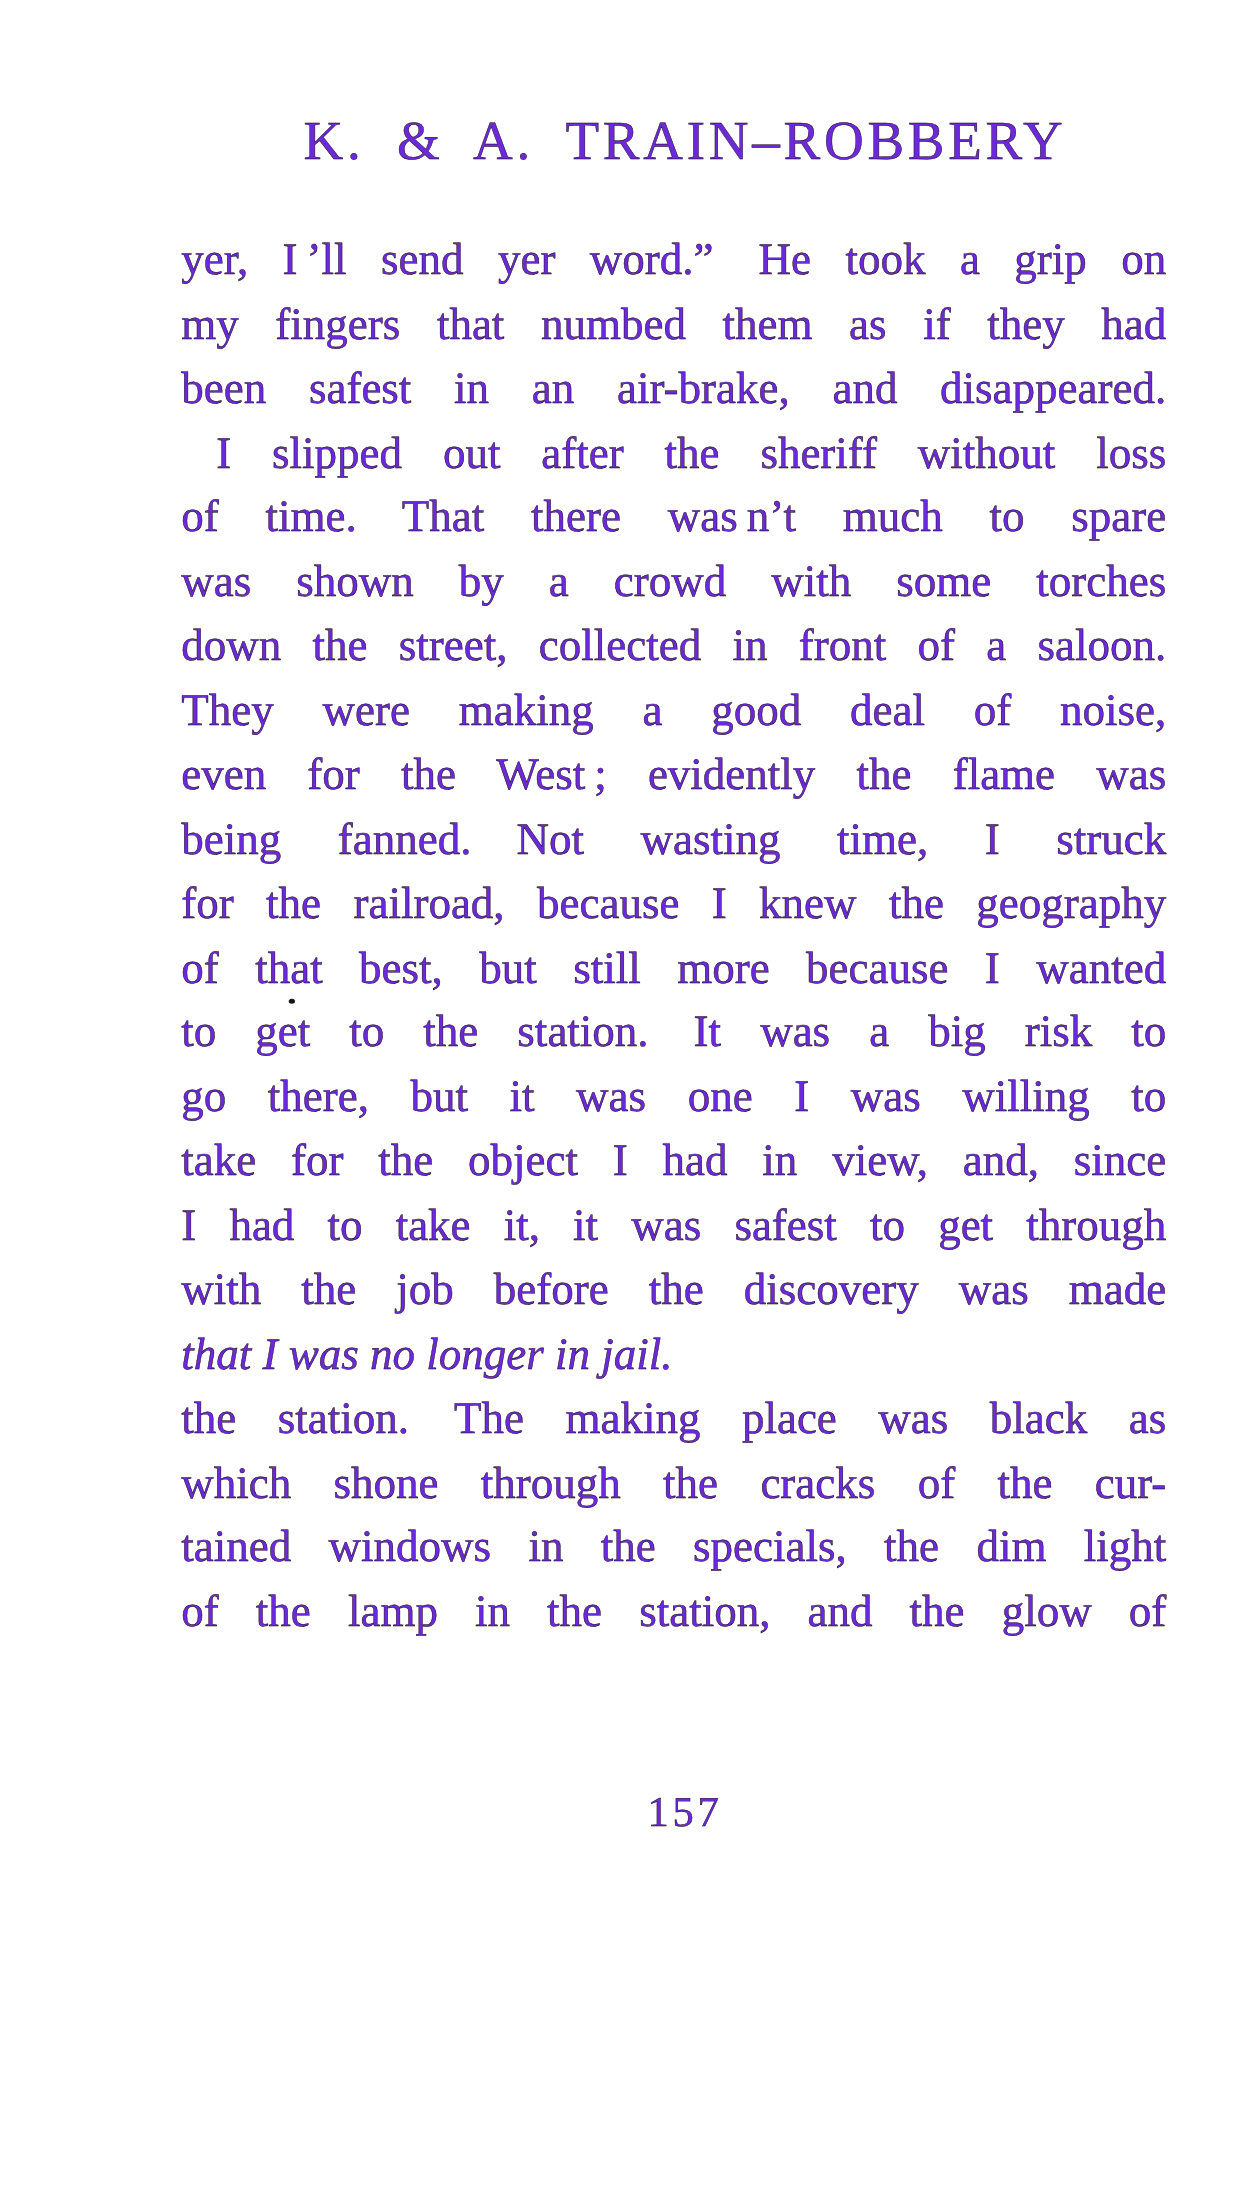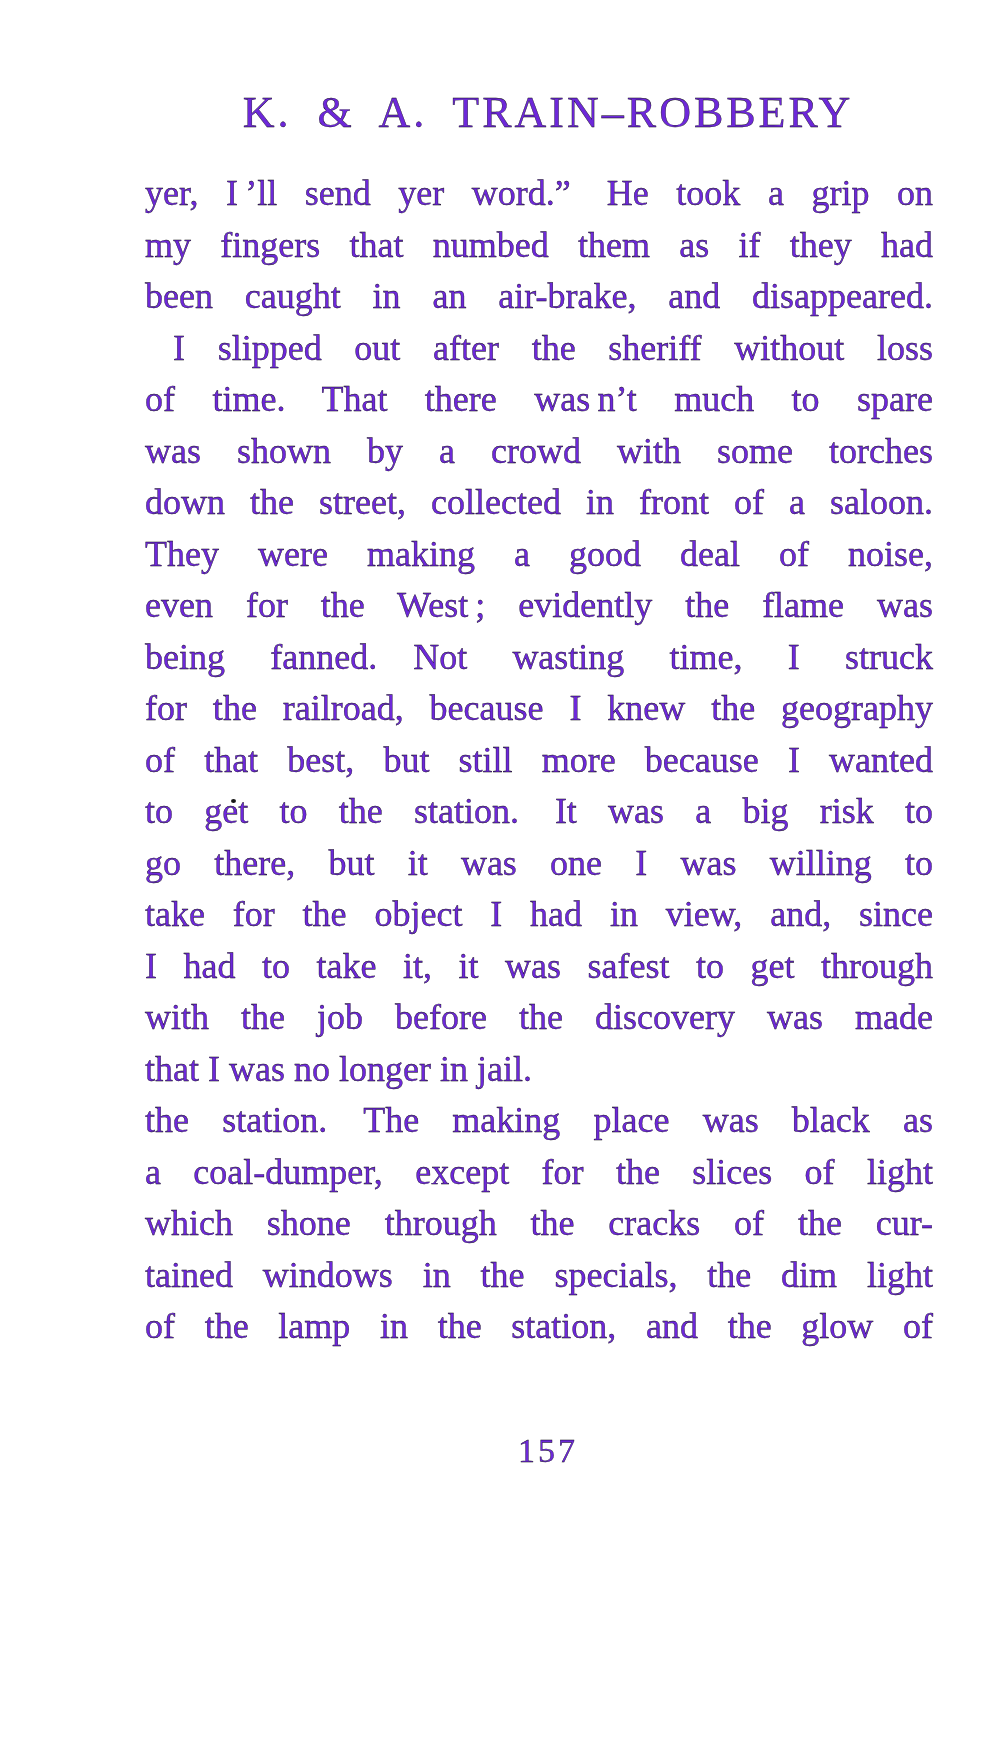--- a/index.html
+++ b/index.html
@@ -26,37 +26,38 @@
     text-align: center;
     font-size: 44px;
     line-height: 50px;
     letter-spacing: 3px;
     word-spacing: 12px;
     white-space: pre;
   }
   .bodytext {
     position: absolute;
     left: 97px;
-    top: 168px;
+    top: 182px;
     width: 788px;
     font-size: 36px;
   }
   .line {
     height: 51.5px;
     line-height: 51.5px;
     text-align: justify;
     text-align-last: justify;
     white-space: normal;
   }
   .line.indent {
     padding-left: 28px;
   }
   .line.nojust {
     text-align: left;
     text-align-last: left;
+    font-style: italic;
   }
   .page-number {
     position: absolute;
     top: 1430px;
     left: 0;
     width: 1000px;
     text-align: center;
     font-size: 34px;
     line-height: 42px;
     letter-spacing: 3px;
@@ -75,38 +76,37 @@
 </head>
 <body>
 
 <div class="page">
 
   <div class="running-head">K. &amp; A. TRAIN–ROBBERY</div>
 
   <div class="bodytext">
     <div class="line">yer, I ’ll send yer word.” He took a grip on</div>
     <div class="line">my fingers that numbed them as if they had</div>
-    <div class="line">been caught in an air-brake, and disappeared.</div>
+    <div class="line">been safest in an air-brake, and disappeared.</div>
     <div class="line indent">I slipped out after the sheriff without loss</div>
     <div class="line">of time. That there was n’t much to spare</div>
     <div class="line">was shown by a crowd with some torches</div>
     <div class="line">down the street, collected in front of a saloon.</div>
     <div class="line">They were making a good deal of noise,</div>
     <div class="line">even for the West ; evidently the flame was</div>
     <div class="line">being fanned. Not wasting time, I struck</div>
     <div class="line">for the railroad, because I knew the geography</div>
     <div class="line">of that best, but still more because I wanted</div>
     <div class="line">to get to the station. It was a big risk to</div>
     <div class="line">go there, but it was one I was willing to</div>
     <div class="line">take for the object I had in view, and, since</div>
     <div class="line">I had to take it, it was safest to get through</div>
     <div class="line">with the job before the discovery was made</div>
     <div class="line nojust">that I was no longer in jail.</div>
     <div class="line">the station. The making place was black as</div>
-    <div class="line">a coal-dumper, except for the slices of light</div>
     <div class="line">which shone through the cracks of the cur-</div>
     <div class="line">tained windows in the specials, the dim light</div>
     <div class="line">of the lamp in the station, and the glow of</div>
   </div>
 
   <div class="speck"></div>
 
   <div class="page-number">157</div>
 
 </div>

